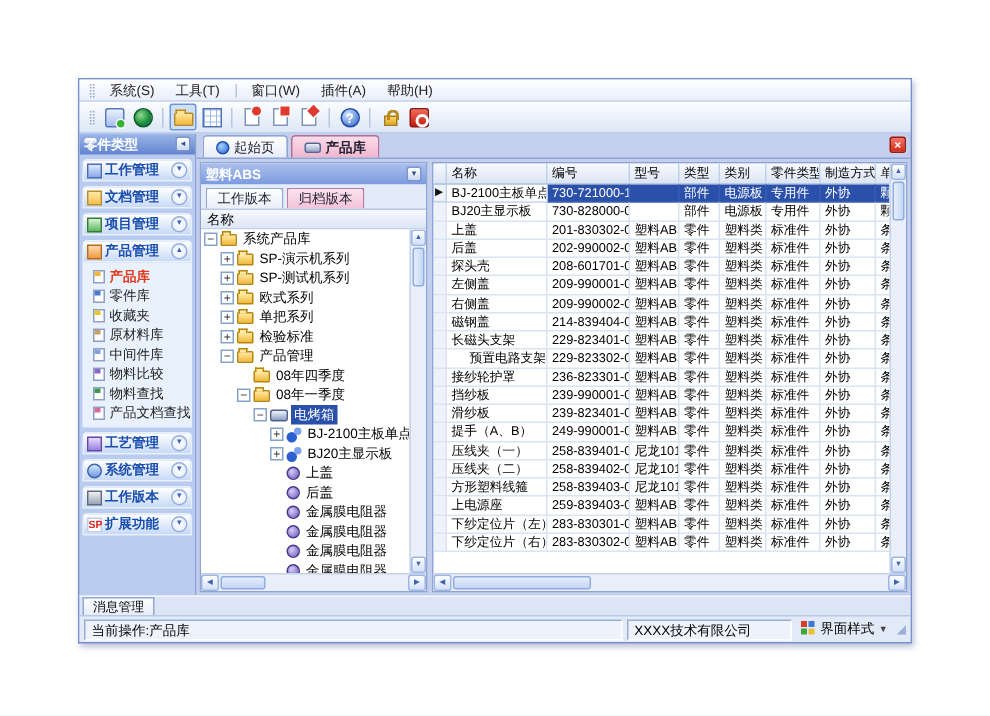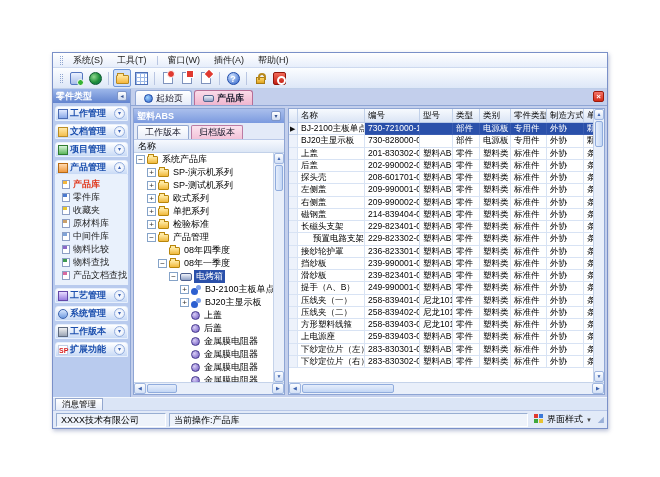--- a/index.html
+++ b/index.html
@@ -655,22 +655,22 @@
             <div class="sbb">▶</div>
           </div>
         </div>
       </div>
     </div>
   </div>
   <div class="msgbar">
     <span class="msg-tab">消息管理</span>
   </div>
   <div class="statusbar">
+    <span class="stc st-op">当前操作:产品库</span>
     <span class="stc st-company">XXXX技术有限公司</span>
-    <span class="stc st-op">当前操作:产品库</span>
     <span class="st-style">
       <span class="style-grid-icon"></span>
       <span>界面样式</span>
       <span class="dd">▼</span>
     </span>
     <span class="gripc">◢</span>
   </div>
  </div>
 </div>
 

